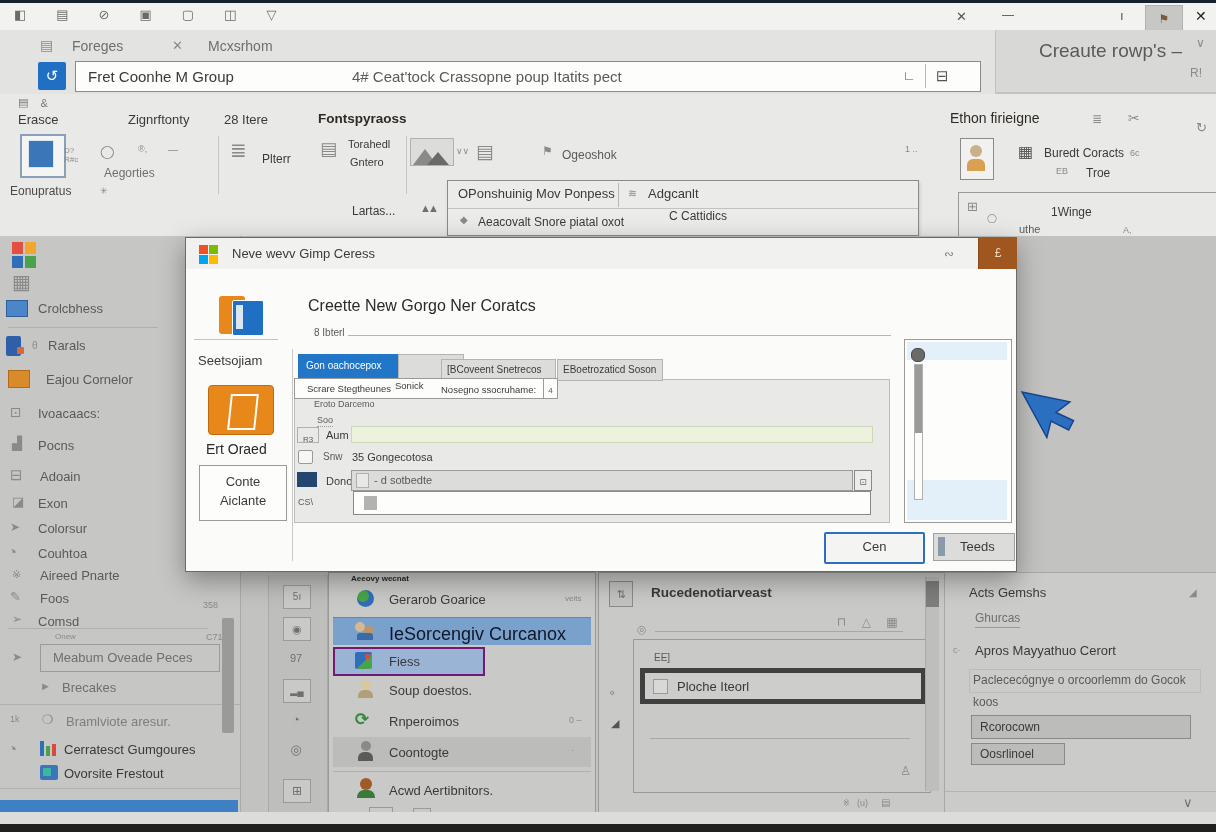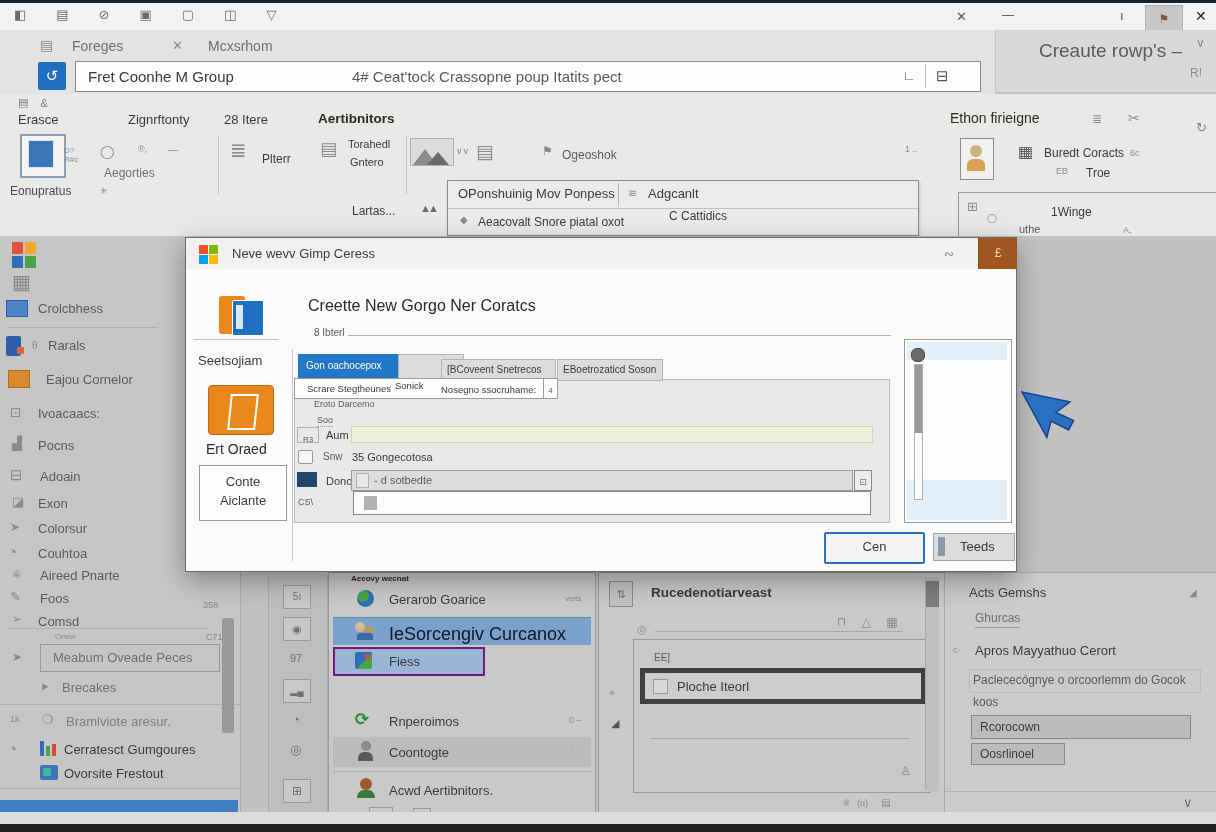--- a/index.html
+++ b/index.html
@@ -63,21 +63,21 @@
   </div>
 
   <div class="bar" style="top:94px;height:142px;background:#e9e9e7;border-bottom:1px solid #b8b8b6;">
     <div class="flexrow" style="position:absolute;left:18px;top:2px;gap:12px;font-size:11px;color:#7a7a78;">
       <span>▤</span>
       <span>&amp;</span>
     </div>
     <span class="t c1" style="left:18px;top:18px;font-size:13px;">Erasce</span>
     <span class="t c1" style="left:128px;top:18px;font-size:13px;">Zignrftonty</span>
     <span class="t c1" style="left:224px;top:18px;font-size:13px;">28 Itere</span>
-    <span class="t" style="left:318px;top:17px;font-size:13.5px;color:#2e2a24;font-weight:bold;">Aertibnitors</span>
+    <span class="t" style="left:318px;top:17px;font-size:13.5px;color:#2e2a24;font-weight:bold;">Fontspyraoss</span>
     <span class="t" style="left:950px;top:16px;font-size:14px;color:#2e2a24;">Ethon firieigne</span>
     <span class="t c4" style="left:1092px;top:18px;font-size:12px;">≣</span>
     <span class="t c4" style="left:1128px;top:16px;font-size:14px;">✂</span>
     <span class="t c4" style="left:1196px;top:26px;font-size:13px;">↻</span>
 
     <div class="abs" style="left:18px;top:40px;width:70px;height:56px;">
       <div style="position:absolute;left:2px;top:0;width:42px;height:40px;background:#f4f4f2;border:2px solid #8aa0b8;">
         <div style="position:absolute;left:6px;top:4px;width:24px;height:26px;background:#3a76b8;border:1px solid #d8e4f0;"></div>
       </div>
     </div>
@@ -282,20 +282,27 @@
       <span class="t" style="left:56px;top:6px;font-size:18px;color:#0f172a;">IeSorcengiv Curcanox</span>
     </div>
 
     <div class="abs" style="left:4px;top:74px;width:148px;height:25px;background:#9ab4d6;border:2px solid #701a75;">
       <div style="position:absolute;left:20px;top:3px;width:17px;height:17px;background:linear-gradient(135deg,#2f6fb8 0 55%,#4aa34a 55% 100%);border-radius:2px;">
         <div style="position:absolute;right:2px;top:2px;width:5px;height:5px;background:#d84a3a;border-radius:1px;"></div>
       </div>
       <span class="t c1" style="left:54px;top:5px;font-size:13px;">Fiess</span>
     </div>
 
+    <div class="abs" style="left:4px;top:104px;width:258px;height:27px;">
+      <div style="position:absolute;left:24px;top:3px;width:17px;height:18px;">
+        <div style="position:absolute;left:4px;top:0;width:10px;height:10px;border-radius:50%;background:#d8c8a0;"></div>
+        <div style="position:absolute;left:1px;top:10px;width:15px;height:8px;border-radius:6px 6px 0 0;background:#b0a078;"></div>
+      </div>
+      <span class="t c1" style="left:56px;top:6px;font-size:13px;">Soup doestos.</span>
+    </div>
 
     <div class="abs" style="left:4px;top:134px;width:258px;height:28px;">
       <span style="position:absolute;left:22px;top:2px;font-size:17px;color:#2f8a3a;font-weight:bold;">⟳</span>
       <span class="t c1" style="left:56px;top:7px;font-size:13px;">Rnperoimos</span>
       <span class="t c4" style="left:236px;top:8px;font-size:9px;">0 –</span>
     </div>
 
     <div class="abs" style="left:4px;top:164px;width:258px;height:30px;background:#bcbcba;">
       <div style="position:absolute;left:24px;top:4px;width:17px;height:20px;">
         <div style="position:absolute;left:4px;top:0;width:10px;height:10px;border-radius:50%;background:#8a8a88;"></div>

